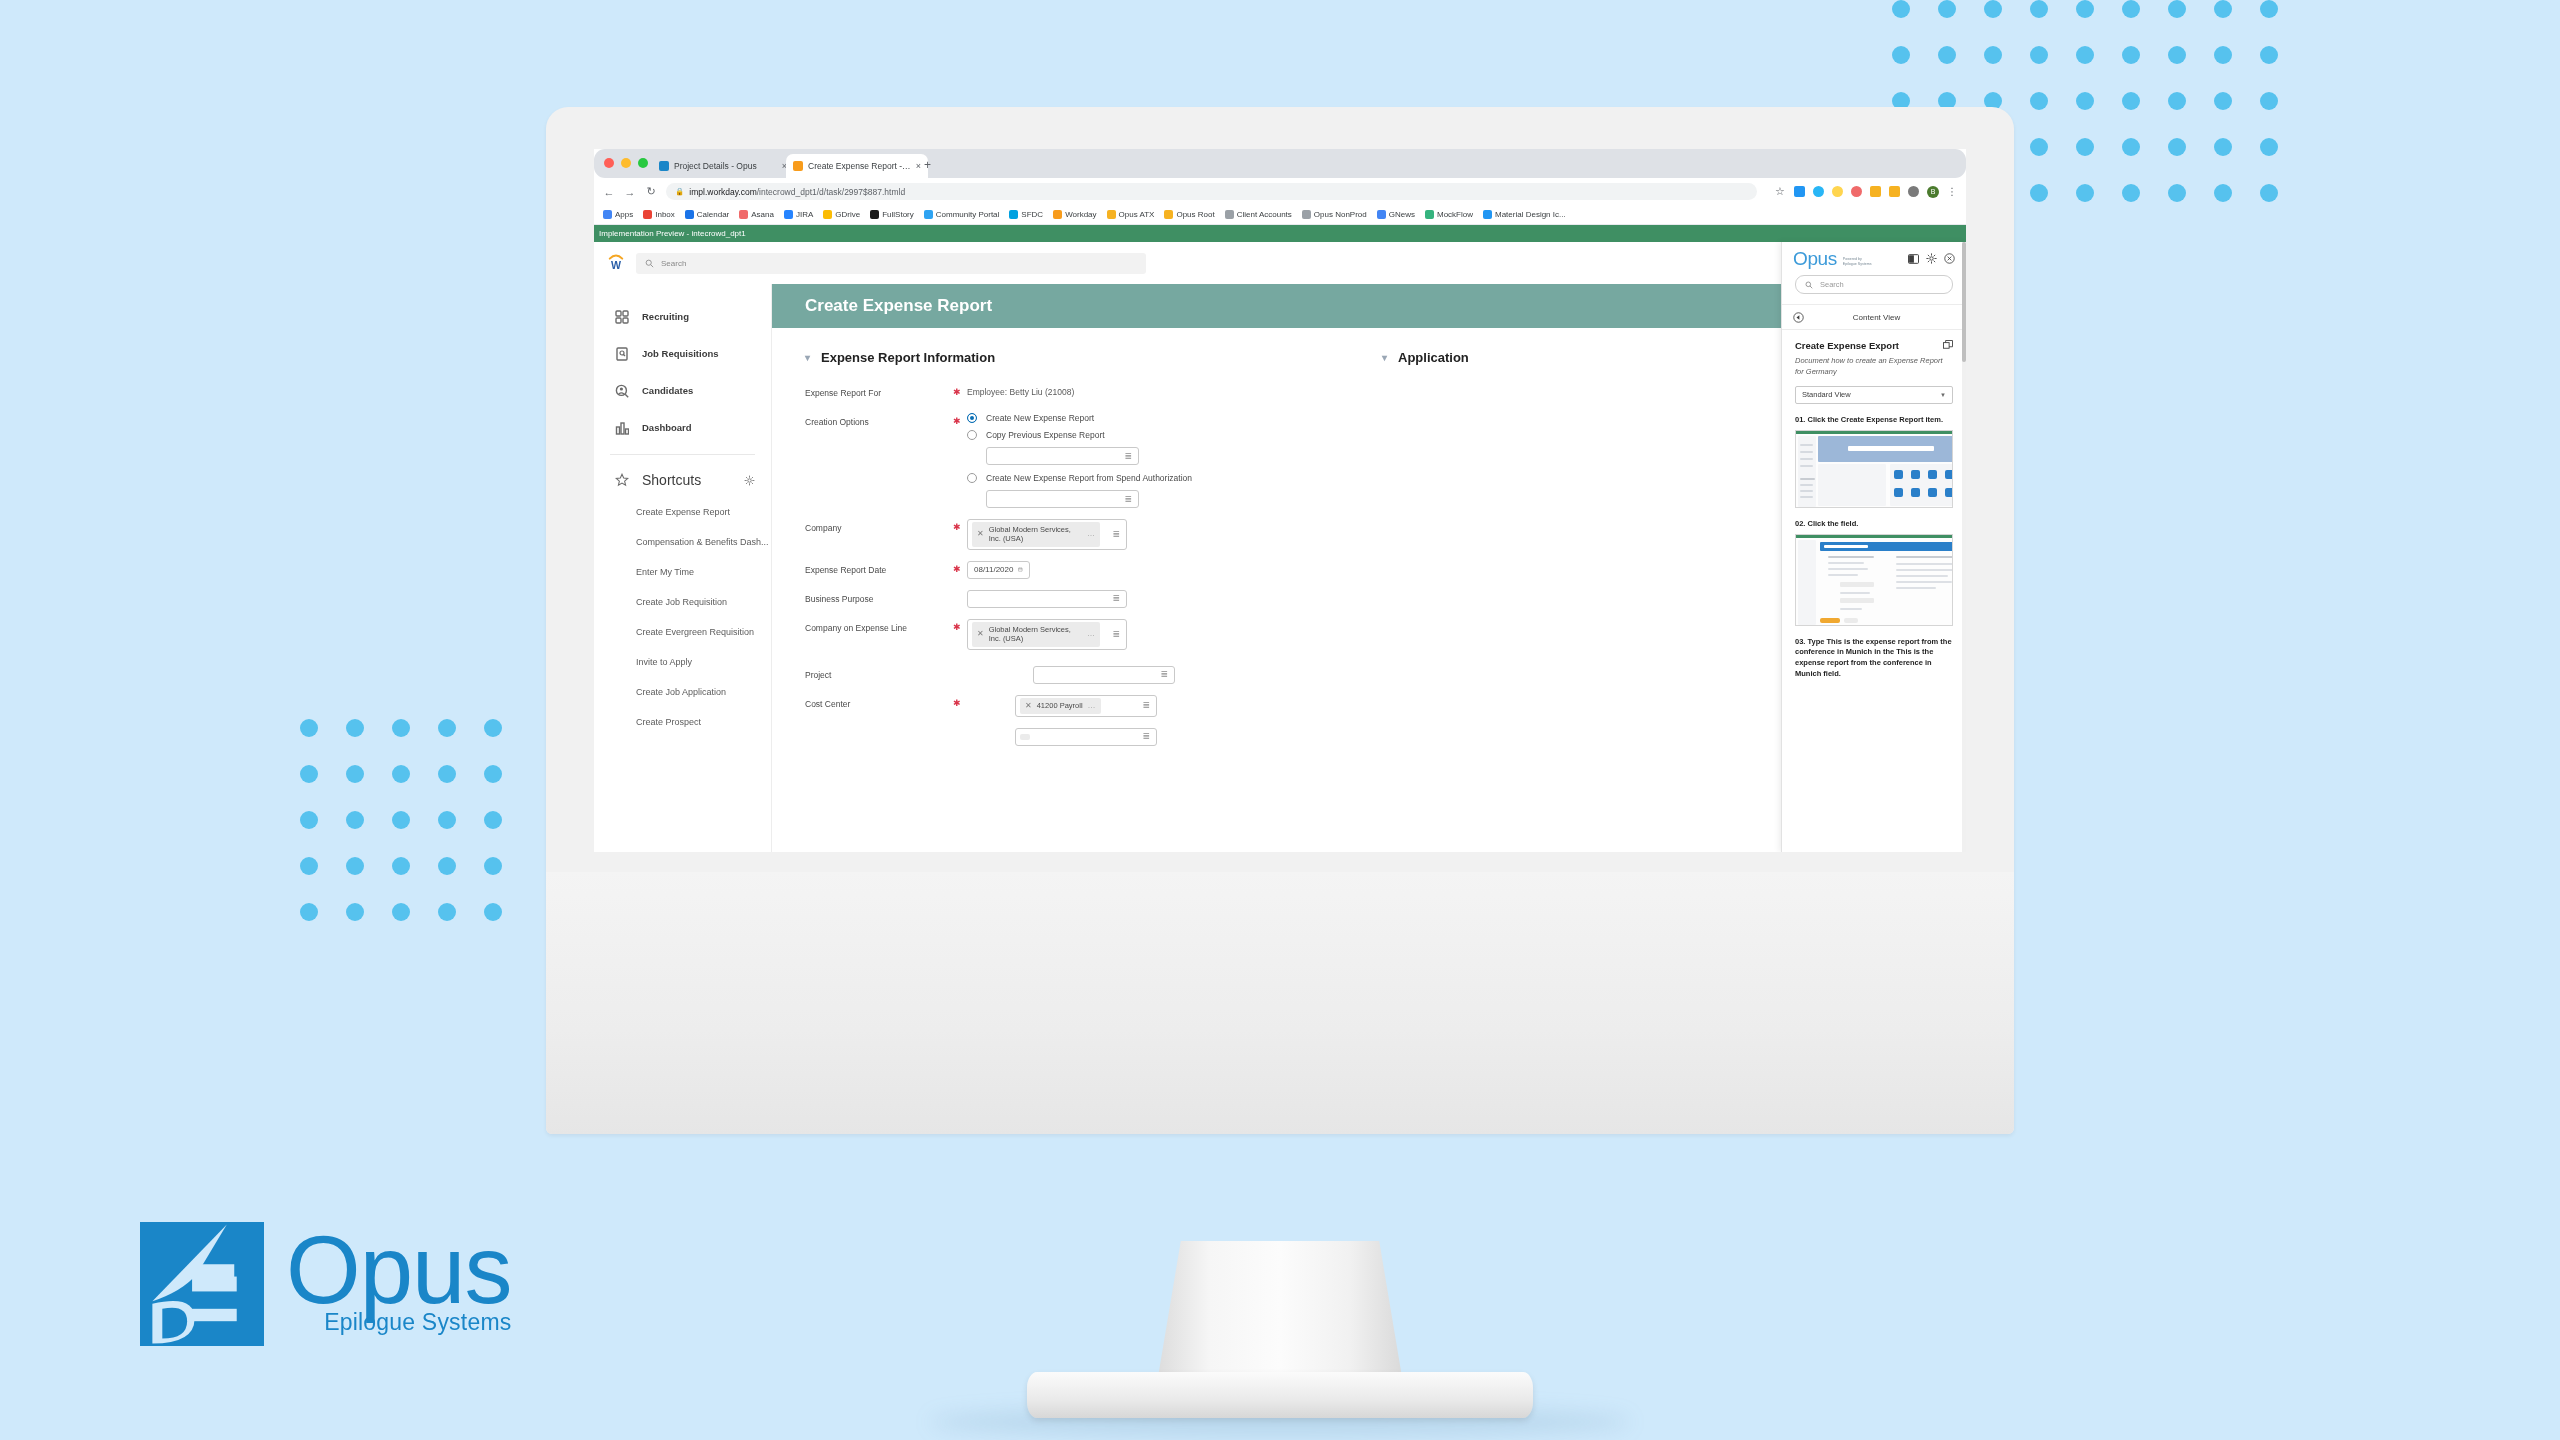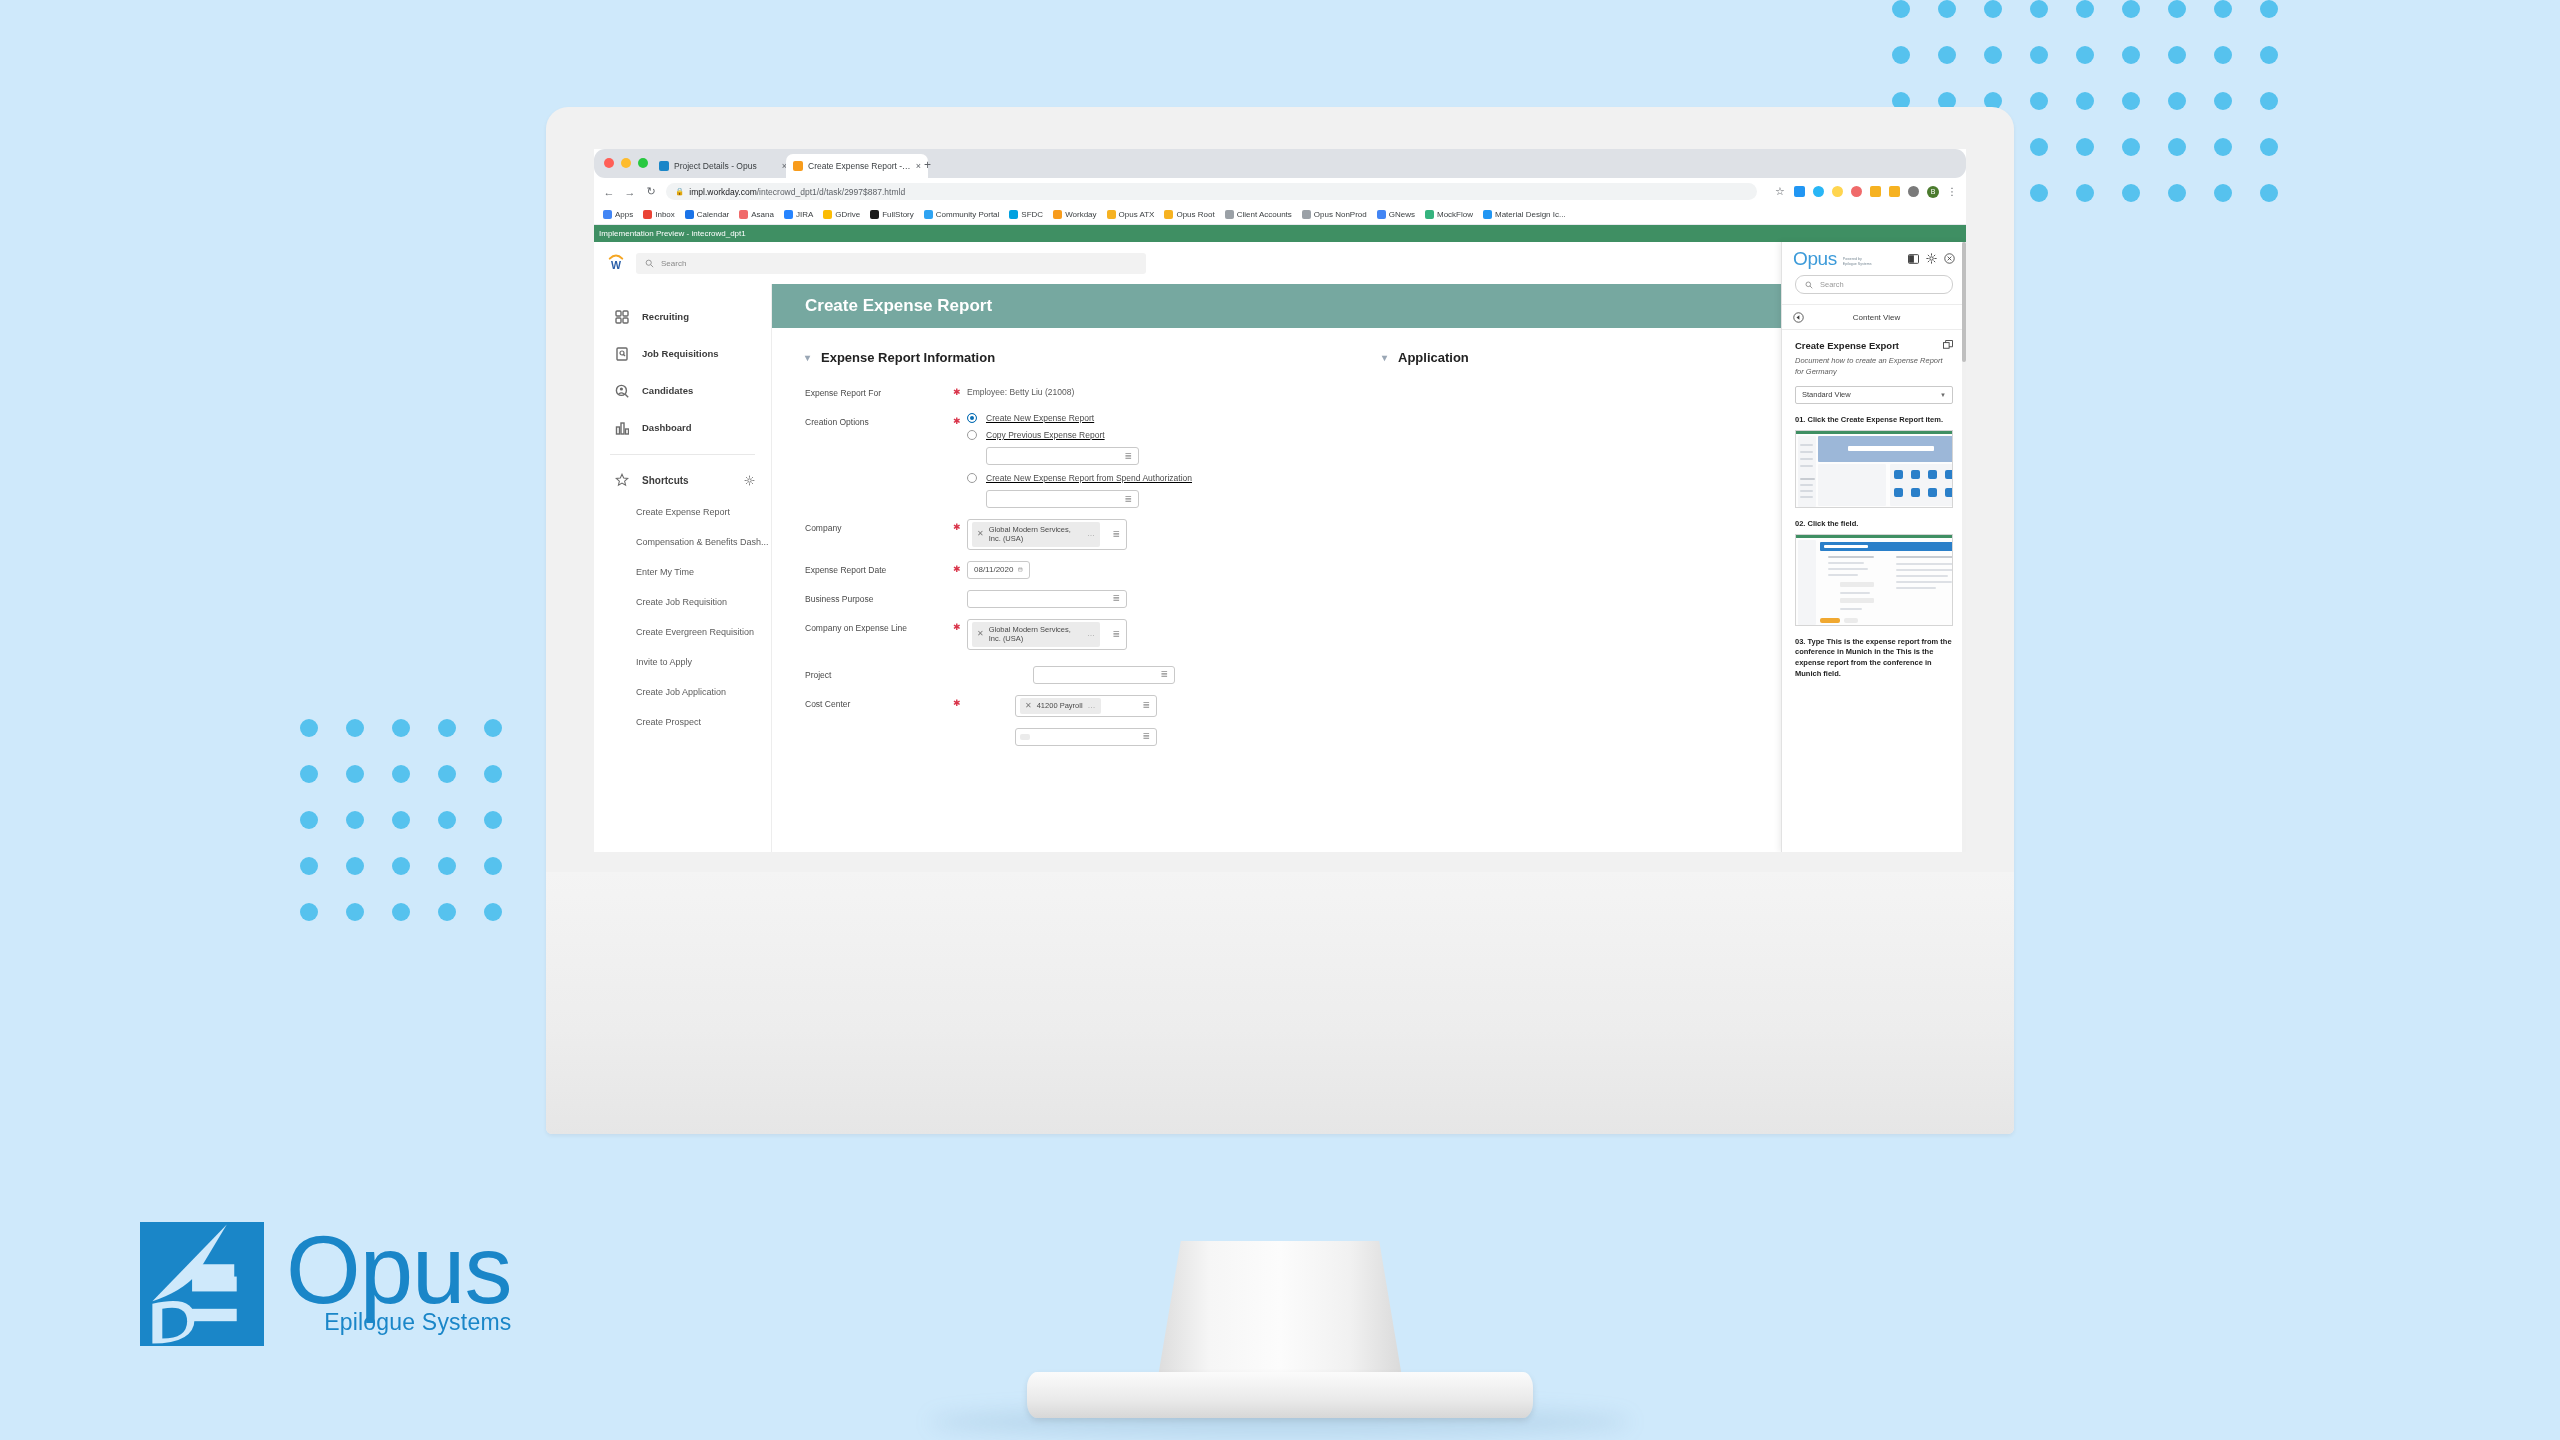--- a/index.html
+++ b/index.html
@@ -78,38 +78,38 @@
   .wlogo{width:20px;height:20px;position:relative;flex:0 0 auto;}
   .wdsearch{flex:1 1 auto;max-width:492px;height:21px;background:#f2f2f2;border-radius:3px;
     display:flex;align-items:center;gap:7px;padding:0 9px;font-size:8px;color:#8a8a8a;}
   .wdbody{display:flex;height:568px;}
   .wdnav{width:177px;background:#fff;border-right:1px solid #ededed;padding-top:14px;flex:0 0 auto;}
   .navitem{display:flex;align-items:center;gap:13px;height:37px;padding-left:21px;
     font-size:9.5px;color:#3c3c3c;font-weight:700;}
   .navicon{width:14px;height:14px;flex:0 0 auto;color:#6b6b6b;}
   .navdiv{height:1px;background:#e8e8e8;margin:8px 16px;}
   .shortcut-hd{display:flex;align-items:center;gap:13px;height:34px;padding:0 16px 0 21px;
-    font-size:10px;color:#3c3c3c;font-weight:700;}
+    font-size:14px;color:#3c3c3c;font-weight:400;}
   .shortcut-hd .sp{flex:1 1 auto;}
   .sclink{font-size:9px;color:#5c5c5c;padding:0 12px 0 42px;height:30px;display:flex;align-items:center;
     white-space:nowrap;overflow:hidden;text-overflow:ellipsis;}
   .wdmain{flex:1 1 auto;background:#fff;overflow:hidden;}
   .wdhead{height:44px;background:#76a8a0;display:flex;align-items:center;padding-left:33px;
     color:#fff;font-size:17px;font-weight:700;}
   .wdcontent{display:flex;padding:22px 0 0 0;}
   .colL{width:600px;padding-left:33px;box-sizing:border-box;flex:0 0 auto;}
   .colR{flex:1 1 auto;padding-left:10px;}
   .sect{display:flex;align-items:center;gap:11px;font-size:13px;font-weight:700;color:#222;margin-bottom:19px;}
   .chev{color:#9aa7b5;font-size:10px;}
   .frow{display:flex;align-items:flex-start;margin-bottom:11px;min-height:18px;}
   .flab{width:148px;font-size:8.5px;color:#4a4a4a;padding-top:4px;flex:0 0 auto;line-height:1.25;}
   .req{color:#d9344a;font-size:9px;width:14px;flex:0 0 auto;padding-top:3px;}
   .fval{flex:1 1 auto;}
   .statictxt{font-size:8.5px;color:#5a5a5a;padding-top:3px;}
-  .radio-line{display:flex;align-items:center;gap:9px;margin-bottom:7px;text-decoration:underline;}
+  .radio-line{display:flex;align-items:center;gap:9px;margin-bottom:7px;}
   .radio{width:10px;height:10px;border-radius:50%;border:1.5px solid #9b9b9b;box-sizing:border-box;
     flex:0 0 auto;background:#fff;}
   .radio.on{border-color:#0a6fb5;background:#0a6fb5;box-shadow:inset 0 0 0 2px #fff;}
   .radio-lbl{font-size:8.5px;color:#4a4a4a;}
   .wbox{border:1px solid #c9c9c9;border-radius:3px;background:#fff;height:18px;
     display:flex;align-items:center;justify-content:flex-end;padding-right:6px;box-sizing:border-box;}
   .wbox.ind{margin-left:19px;width:153px;}
   .wbox.w160{width:160px;}.wbox.w142{width:142px;}
   .wbox.memo{height:36px;width:272px;align-items:flex-start;padding-top:4px;}
   .listicon{font-size:9px;color:#8c8c8c;line-height:1;}

